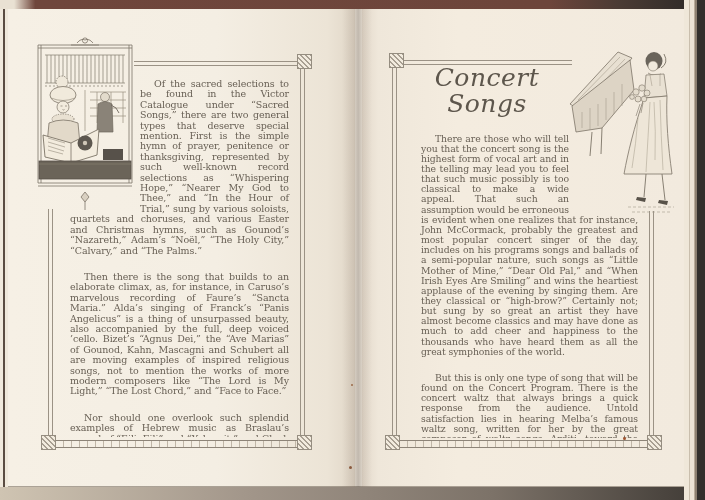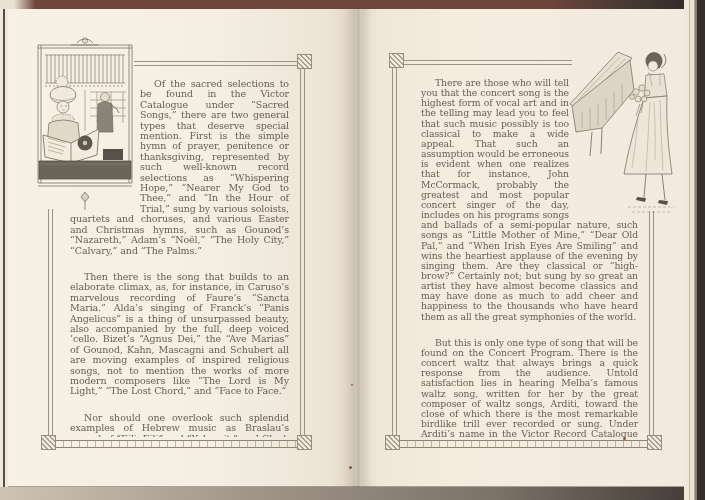--- a/index.html
+++ b/index.html
@@ -150,20 +150,21 @@
           <circle cx="70" cy="57" r="3" fill="#e4dccd"></circle>
         <circle cx="76" cy="57" r="2.8" fill="#e4dccd"></circle>
           <circle cx="64" cy="55" r="2.4" fill="#e4dccd"></circle>
         <path d="M72 62 l-4 12 M75 61 l-2 10" fill="none"></path>
       </g>
       <path d="M60 165 h46 M64 170 h38" stroke="#a39a89" stroke-width="0.6" stroke-dasharray="3 2" fill="none"></path>
     </svg>
 
     <div class="text-area" style="left:43px;top:53px;width:249px;height:376px;">
       <div class="spacer-r"></div>
+      <h1 class="page-title">Concert Songs</h1>
       <p>There are those who will tell you that the concert song is the highest form of vocal art and in the telling may lead you to feel that such music possibly is too classical to make a wide appeal.  That such an assumption would be erroneous is evident when one realizes that for instance, John McCormack, probably the greatest and most popular concert singer of the day, includes on his programs songs and ballads of a semi-popular nature, such songs as “Little Mother of Mine,” “Dear Old Pal,” and “When Irish Eyes Are Smiling” and wins the heartiest applause of the evening by singing them.  Are they classical or “high-brow?”  Certainly not; but sung by so great an artist they have almost become classics and may have done as much to add cheer and happiness to the thousands who have heard them as all the great symphonies of the world.</p>
       <p>But this is only one type of song that will be found on the Concert Program.  There is the concert waltz that always brings a quick response from the audience.  Untold satisfaction lies in hearing Melba’s famous waltz song, written for her by the great composer of waltz songs, Arditi, toward the close of which there is the most remarkable birdlike trill ever recorded or sung.  Under Arditi’s name in the Victor Record Catalogue will be found several other splendid concert waltzes, among which is the “Leggiero Invisibile” by Madame Schumann-Heink, one of the most amazing recordings this famous contralto ever made.</p>
 
     </div>
   </div>
 
   <div class="gutter"></div>
   <div class="edge-top"></div>
   <div class="edge-bottom"></div>
   <div class="edge-right"></div>

